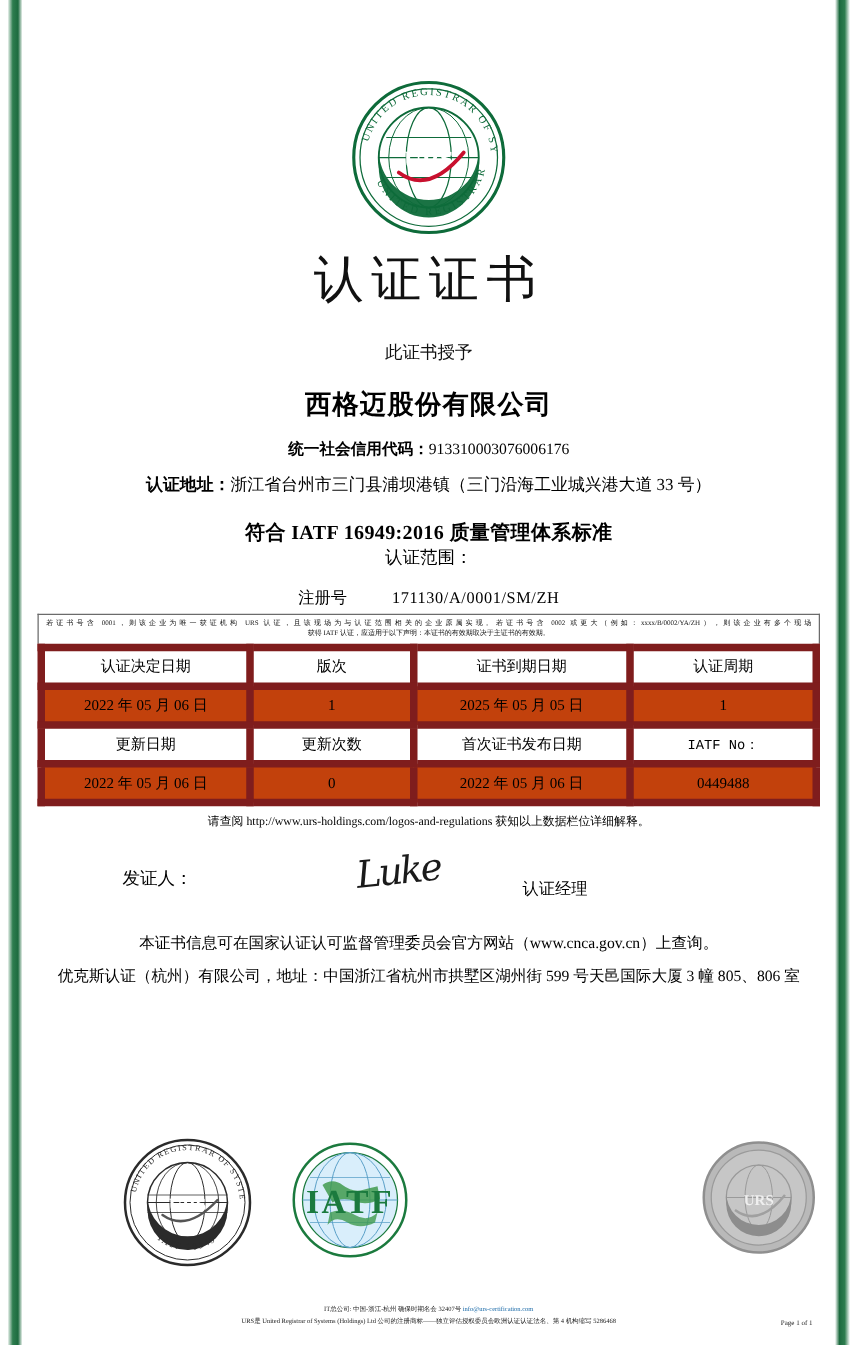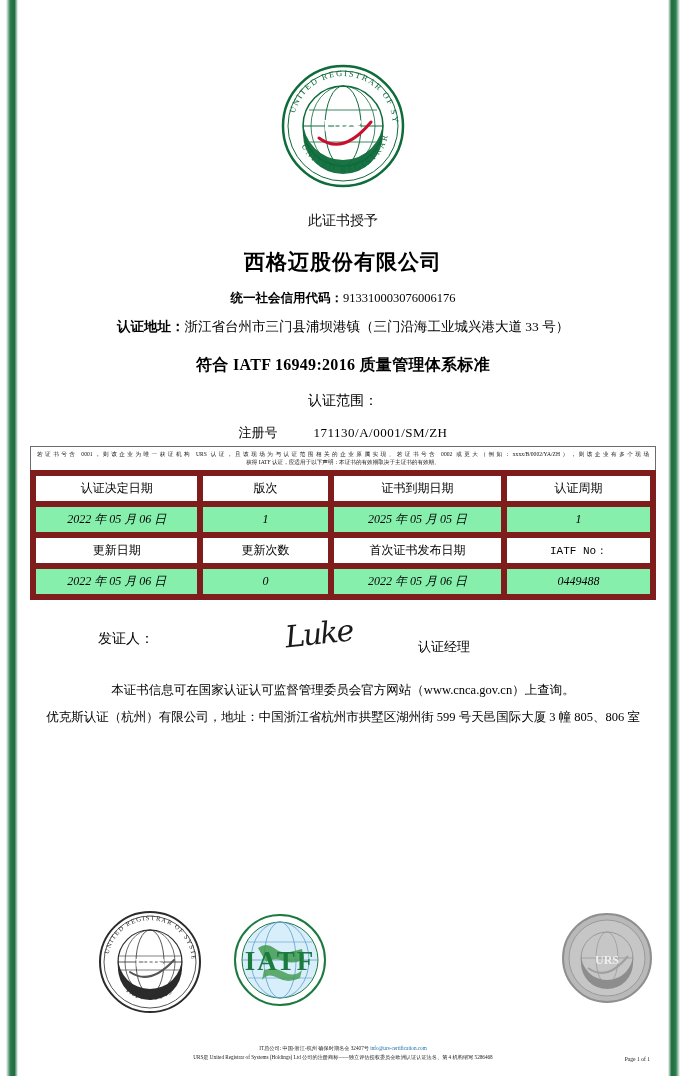--- a/index.html
+++ b/index.html
@@ -86,21 +86,20 @@
   .standard {
     text-align: center;
     font-size: 16px;
     font-weight: bold;
     margin-top: 19px;
     letter-spacing: 0.3px;
   }
   .scope-label {
     text-align: center;
     font-size: 14px;
-    margin-top: 16px;
   }
   .scope-text {
     text-align: center;
     font-size: 20.5px;
     line-height: 1.55;
     margin-top: 12px;
     padding: 0 18px;
   }
 
   
@@ -133,22 +132,21 @@
     font-size: 12px;
     table-layout: fixed;
   }
   table.cert-table td, table.cert-table th {
     border: 6px solid #7f1d1d;
     text-align: center;
     padding: 4px 2px;
     font-weight: normal;
   }
   table.cert-table tr.shaded td {
-    background: #86efac;
-    font-style: italic;
+    background: #c2410c;
   }
   table.cert-table td.mono {
     font-family: "Liberation Mono", monospace;
     font-size: 11px;
   }
 
   .table-note {
     text-align: center;
     font-size: 9.5px;
     margin-top: 6px;
@@ -259,20 +257,21 @@
         </defs>
         <text font-family="Liberation Serif, serif" font-size="8.5" fill="#0e6b3a" letter-spacing="1.6">
           <textPath href="#topArc" startOffset="8%">UNITED REGISTRAR OF SYSTEMS</textPath>
         </text>
         <text font-family="Liberation Serif, serif" font-size="8.5" fill="#0e6b3a" letter-spacing="2.2">
           <textPath href="#botArc" startOffset="14%">UNITED REGISTRAR</textPath>
         </text>
       </svg>
     </div>
 
+    <div class="cert-title">认证证书</div>
 
     <div class="awarded-to">此证书授予</div>
 
     <div class="company">西格迈股份有限公司</div>
 
     <div class="credit-code">
       <b>统一社会信用代码：</b><span>913310003076006176</span>
     </div>
 
     <div class="address">
@@ -321,20 +320,21 @@
         </tr>
         <tr class="shaded">
           <td>2022 年 05 月 06 日</td>
           <td>0</td>
           <td>2022 年 05 月 06 日</td>
           <td>0449488</td>
         </tr>
       </tbody>
     </table>
 
+    <div class="table-note">请查阅 http://www.urs-holdings.com/logos-and-regulations 获知以上数据栏位详细解释。</div>
 
     <div class="sig-row">
       <span class="issuer-label">发证人：</span>
       <span class="signature">Luke</span>
       <span class="manager-label">认证经理</span>
     </div>
 
     <div class="footer-line">本证书信息可在国家认证认可监督管理委员会官方网站（www.cnca.gov.cn）上查询。</div>
     <div class="footer-line second">优克斯认证（杭州）有限公司，地址：中国浙江省杭州市拱墅区湖州街 599 号天邑国际大厦 3 幢 805、806 室</div>
 

